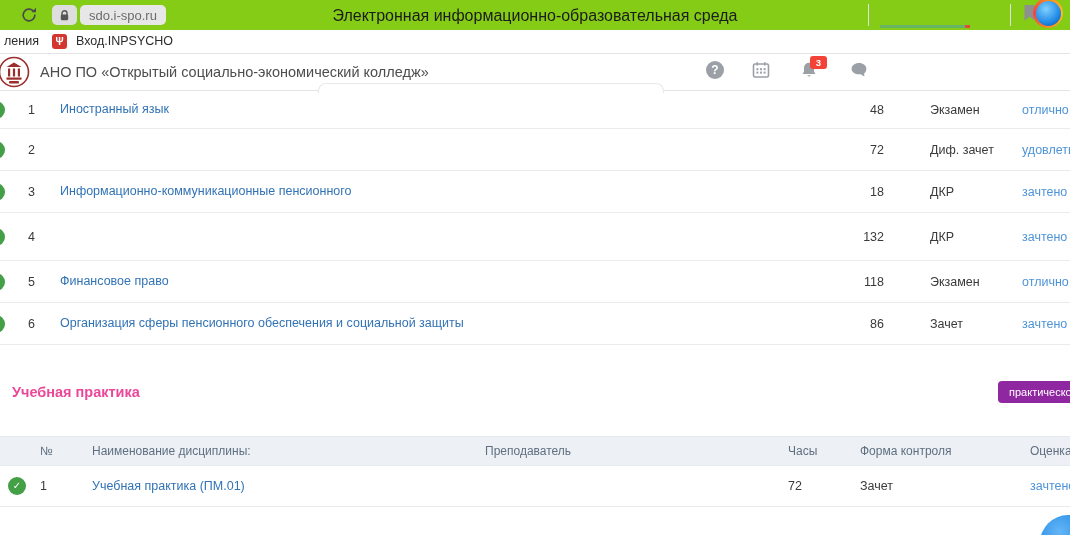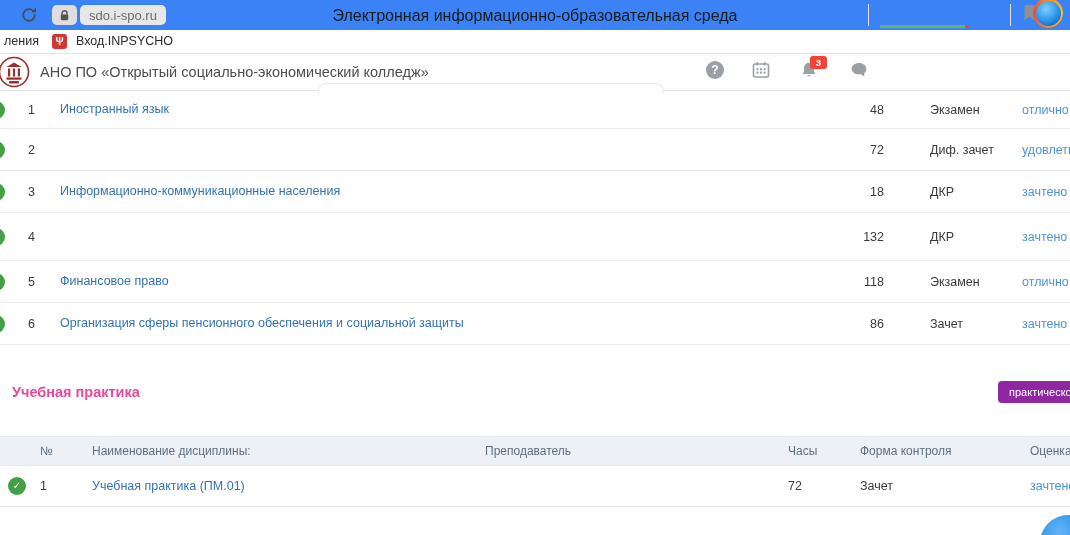--- a/index.html
+++ b/index.html
@@ -4,21 +4,21 @@
 <style>
   html,body{margin:0;padding:0;}
   body{
     width:1070px;height:535px;overflow:hidden;position:relative;
     background:#fff;font-family:"Liberation Sans","DejaVu Sans",sans-serif;
     -webkit-font-smoothing:antialiased;
   }
   .abs{position:absolute;}
 
   
-  .browser-bar{left:0;top:0;width:1070px;height:30px;background:#3b82f6;}
+  .browser-bar{left:0;top:0;width:1070px;height:30px;background:#84cc16;}
   .reload{left:20px;top:6px;width:18px;height:18px;cursor:pointer;}
   .pill{background:#e7e7e7;border-radius:5px;height:20px;display:flex;align-items:center;}
   .lock-pill{left:52px;top:5px;width:25px;justify-content:center;background:#dedede;}
   .domain-pill{left:80px;top:5px;padding:0 9px;font-size:13px;color:#6c6c6c;}
   .tab-title{left:300px;top:7px;width:470px;text-align:center;font-size:16px;color:#1c1c1c;white-space:nowrap;}
   .vsep{top:4px;width:1px;height:22px;background:#e0e0e0;}
   .reviews{left:878px;top:5px;font-size:12px;color:#222;letter-spacing:.4px;text-transform:uppercase;cursor:pointer;white-space:nowrap;margin-top:32px;}
   .reviews .star{margin-right:5px;font-size:12px;color:#333;}
   .reviews-underline{left:880px;top:25px;width:90px;height:3px;background:#67b564;border-radius:1px;}
   .reviews-underline i{position:absolute;right:0;top:0;width:5px;height:3px;background:#e24b3b;display:block;}
@@ -181,21 +181,21 @@
     <span class="cell c-status">✓</span>
     <span class="cell c-num">2</span>
     <span class="cell c-hours">72</span>
     <span class="cell c-control">Диф. зачет</span>
     <span class="cell c-grade">удовлетворительно</span>
   </div>
 
   <div class="abs drow" style="top:171px;height:42px;">
     <span class="cell c-status">✓</span>
     <span class="cell c-num">3</span>
-    <span class="cell c-name">Информационно-коммуникационные населения</span>
+    <span class="cell c-name">Информационно-коммуникационные пенсионного</span>
     <span class="cell c-hours">18</span>
     <span class="cell c-control">ДКР</span>
     <span class="cell c-grade">зачтено</span>
   </div>
 
   <div class="abs drow" style="top:213px;height:48px;">
     <span class="cell c-status">✓</span>
     <span class="cell c-num">4</span>
     <span class="cell c-hours">132</span>
     <span class="cell c-control">ДКР</span>

